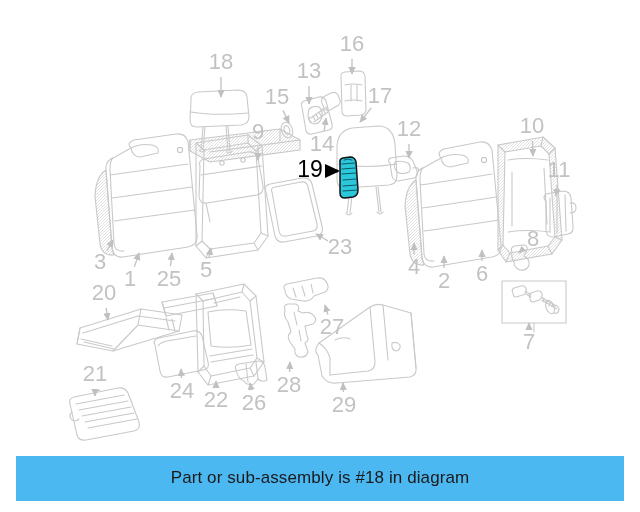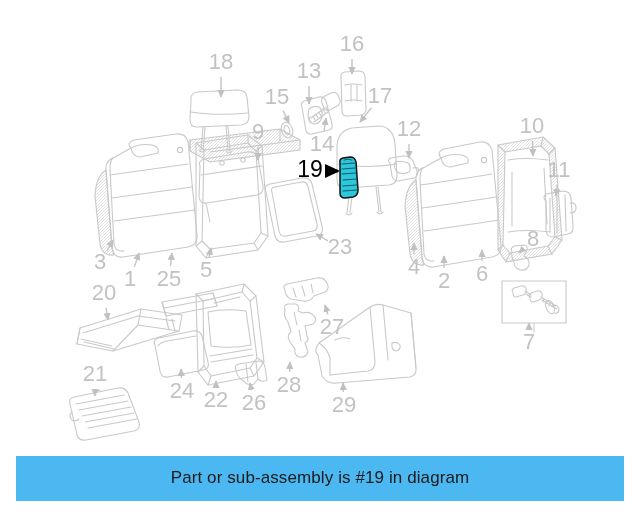--- a/index.html
+++ b/index.html
@@ -330,16 +330,16 @@
         <text x="182" y="392" text-anchor="middle" dominant-baseline="middle" font-family="&quot;Liberation Sans&quot;, sans-serif" font-size="22" fill="#c2c2c2">24</text>
         <text x="216" y="401" text-anchor="middle" dominant-baseline="middle" font-family="&quot;Liberation Sans&quot;, sans-serif" font-size="22" fill="#c2c2c2">22</text>
         <text x="254" y="404" text-anchor="middle" dominant-baseline="middle" font-family="&quot;Liberation Sans&quot;, sans-serif" font-size="22" fill="#c2c2c2">26</text>
         <text x="289" y="386" text-anchor="middle" dominant-baseline="middle" font-family="&quot;Liberation Sans&quot;, sans-serif" font-size="22" fill="#c2c2c2">28</text>
         <text x="332" y="328" text-anchor="middle" dominant-baseline="middle" font-family="&quot;Liberation Sans&quot;, sans-serif" font-size="22" fill="#c2c2c2">27</text>
         <text x="344" y="406" text-anchor="middle" dominant-baseline="middle" font-family="&quot;Liberation Sans&quot;, sans-serif" font-size="22" fill="#c2c2c2">29</text>
       </g>
   </svg>
 
   <div class="notice-banner" style="background: rgb(76, 184, 242);">
-    <div class="notice-line">Part or sub-assembly is #19 in diagram</div>
+    <div class="notice-line">Part or sub-assembly is #18 in diagram</div>
   </div>
 
 </div>
 
 </body></html>

